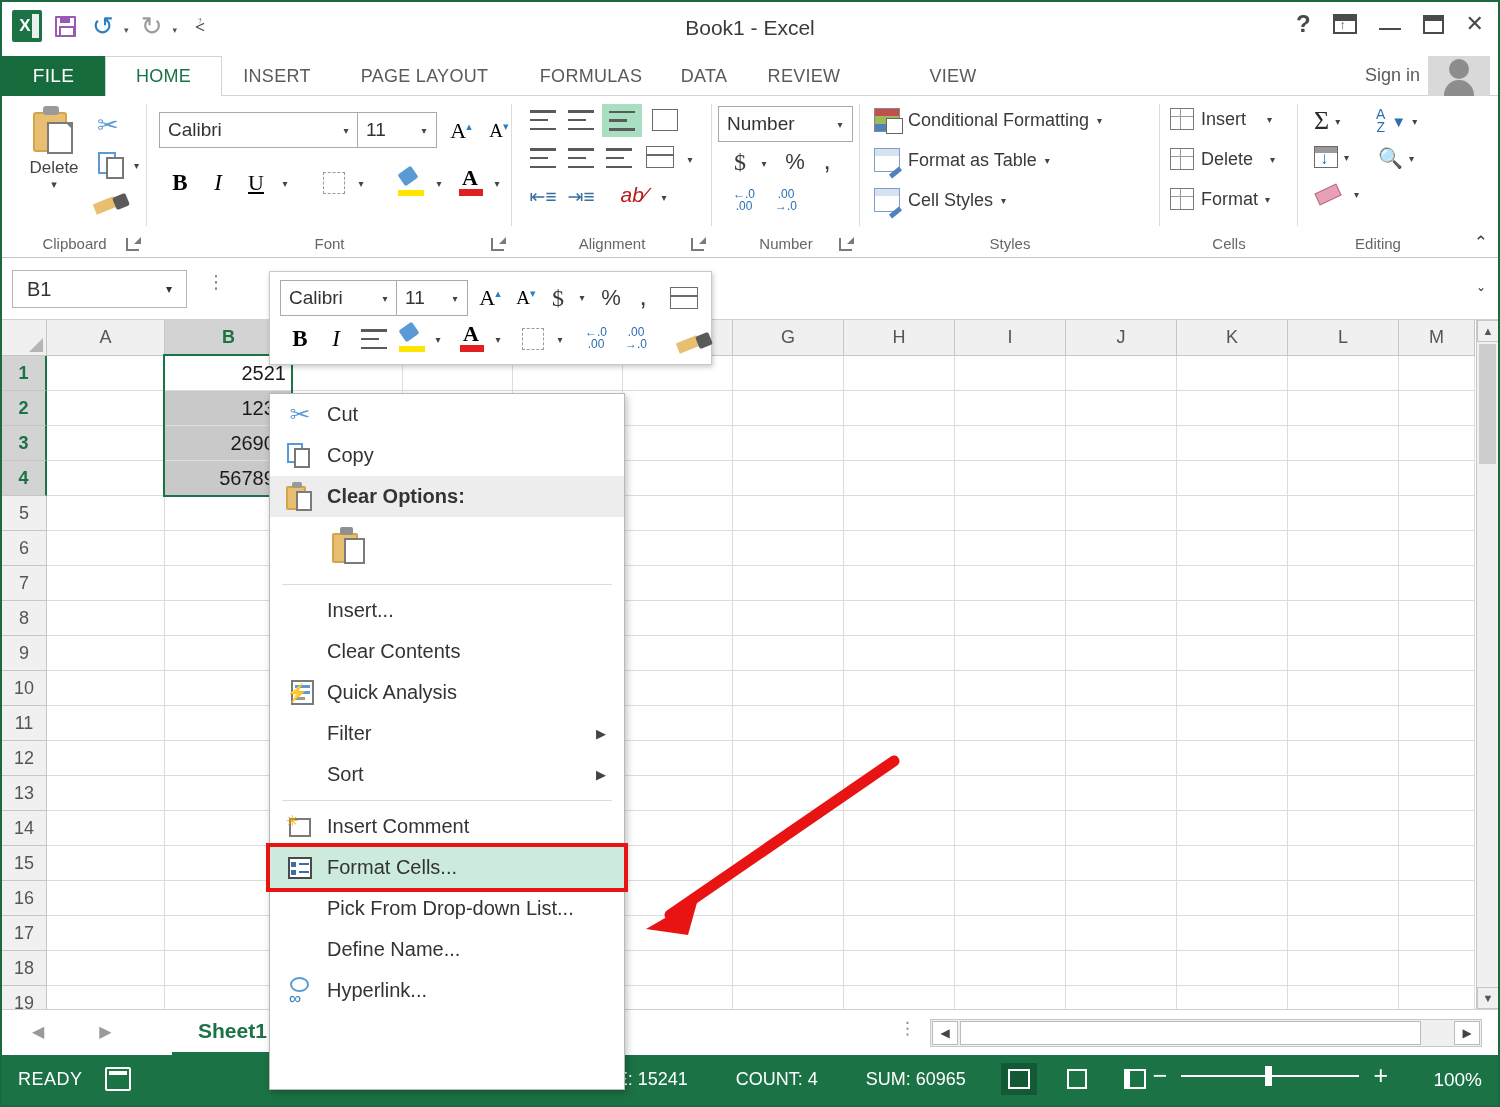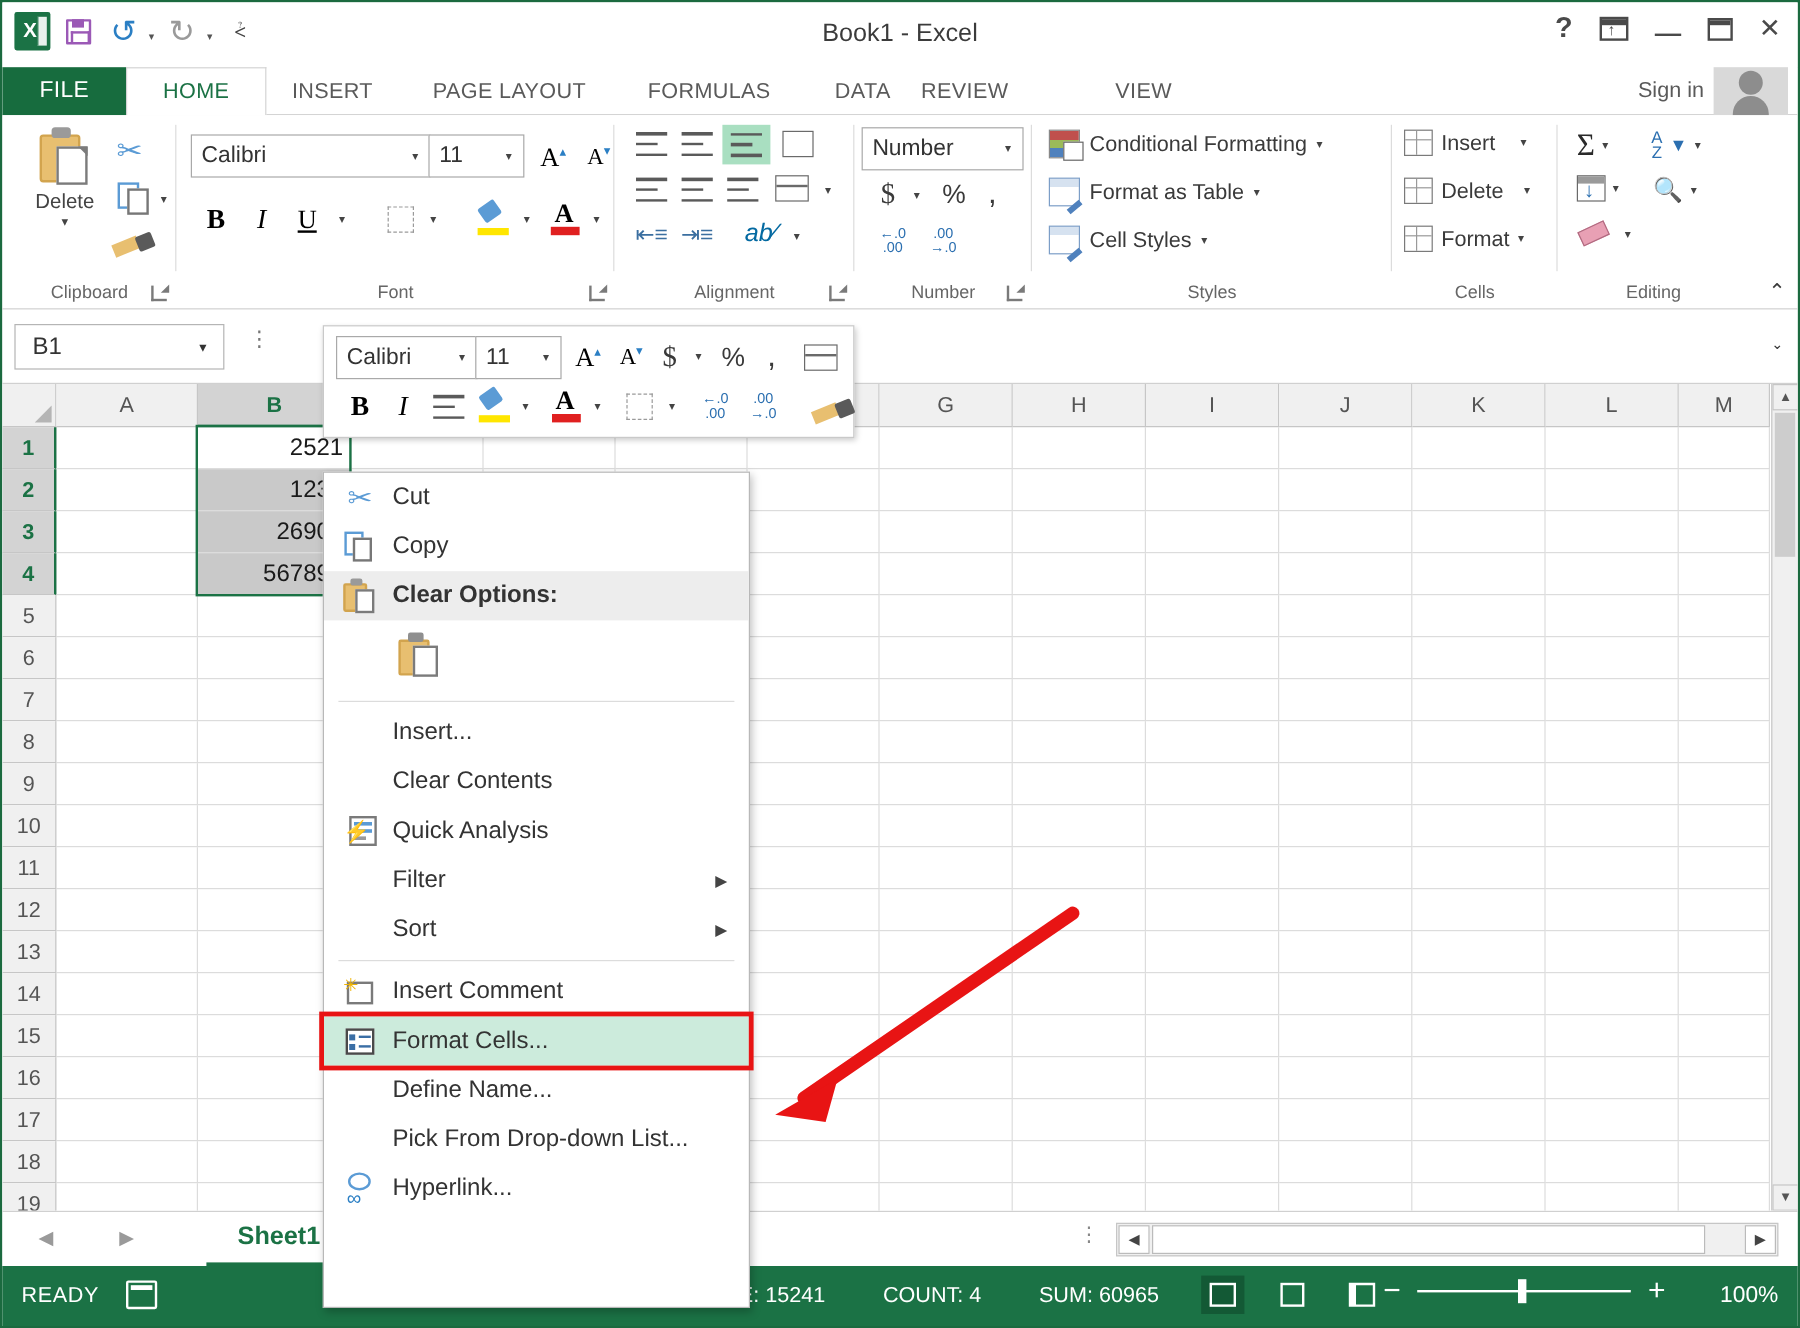--- a/index.html
+++ b/index.html
@@ -139,21 +139,21 @@
   .fontc-ic .bar { position:absolute; left:0; bottom:0; width:24px;height:7px; background:#e02020;}
 
   
   .align-ic { width: 26px; height: 20px; display:flex; flex-direction:column; justify-content:space-between;}
   .align-ic i { display:block; height:2.5px; background:#5a5a5a; }
   .align-ic.top i:nth-child(1){width:100%} .align-ic.top i:nth-child(2){width:70%} .align-ic.top i:nth-child(3){width:100%}
   .indent-ic { font-size:19px; color:#3b6fa0;}
   .wrap-ic { width:26px;height:22px;border:1.5px solid #6a6a6a; position:relative;}
   .merge-ic { width:28px;height:22px;border:1.5px solid #6a6a6a; position:relative;}
   .merge-ic::before{content:"";position:absolute;left:0;right:0;top:7px;height:1.5px;background:#6a6a6a;}
-  .orient-ic { font-size: 21px; color:#0369a1; font-style:italic;}
+  .orient-ic { font-size: 21px; color:#b91c1c; font-style:italic;}
 
   
   .dollar { font-size: 24px; color:#3a3a3a; font-family:"Liberation Serif",serif;}
   .pct { font-size: 22px; color:#3a3a3a;}
   .comma { font-size: 26px; color:#3a3a3a;}
   .dec-ic { font-size: 12px; color:#2b6fb0; line-height:1.0; text-align:center;}
 
   
   .srow { position:absolute; display:flex; align-items:center; gap:8px; font-size:18px; color:#3a3a3a; cursor:pointer;}
   .sico { width:26px; height:24px; position:relative; }
@@ -303,21 +303,21 @@
       <span class="win-btn">✕</span>
     </div>
   </div>
 
   <div class="tabstrip">
     <div class="tab file" style="left:0;width:103px">FILE</div>
     <div class="tab active" style="left:103px;width:117px">HOME</div>
     <div class="tab" style="left:220px;width:110px">INSERT</div>
     <div class="tab" style="left:330px;width:185px">PAGE LAYOUT</div>
     <div class="tab" style="left:515px;width:148px">FORMULAS</div>
-    <div class="tab" style="left:663px;width:108px">DATA</div>
+    <div class="tab" style="left:648px;width:108px">DATA</div>
     <div class="tab" style="left:737px;width:130px">REVIEW</div>
     <div class="tab" style="left:901px;width:100px">VIEW</div>
     <div class="signin">Sign in</div>
     <div class="avatar"></div>
   </div>
 
   <div class="ribbon">
 
     <div class="rgroup" style="left:0;width:145px">
       <div class="paste-big">
@@ -1112,25 +1112,25 @@
             <span style="position:absolute;left:13px;top:8px;width:10px;height:2.5px;background:#3a6ea5"></span>
             <span style="position:absolute;left:5px;top:15px;width:5px;height:5px;background:#3a6ea5"></span>
             <span style="position:absolute;left:13px;top:16px;width:10px;height:2.5px;background:#3a6ea5"></span>
           </span>
         </span>
         <span class="cl">Format Cells...</span>
         <span class="hl-border" style="top: -4px;"></span>
       </div>
       <div class="ctx-item">
         <span class="ci"></span>
-        <span class="cl">Define Name...</span>
+        <span class="cl">Pick From Drop-down List...</span>
       </div>
       <div class="ctx-item">
         <span class="ci"></span>
-        <span class="cl">Pick From Drop-down List...</span>
+        <span class="cl">Define Name...</span>
       </div>
       <div class="ctx-item">
         <span class="ci">
           <span style="position:relative;display:inline-block;width:28px;height:28px">
             <span style="position:absolute;left:4px;top:0;width:19px;height:15px;border:2px solid #5b9bd5;border-radius:50%"></span>
             <span style="position:absolute;left:3px;top:12px;color:#2b7fc4;font-size:17px">∞</span>
           </span>
         </span>
         <span class="cl">Hyperlink...</span>
       </div>

